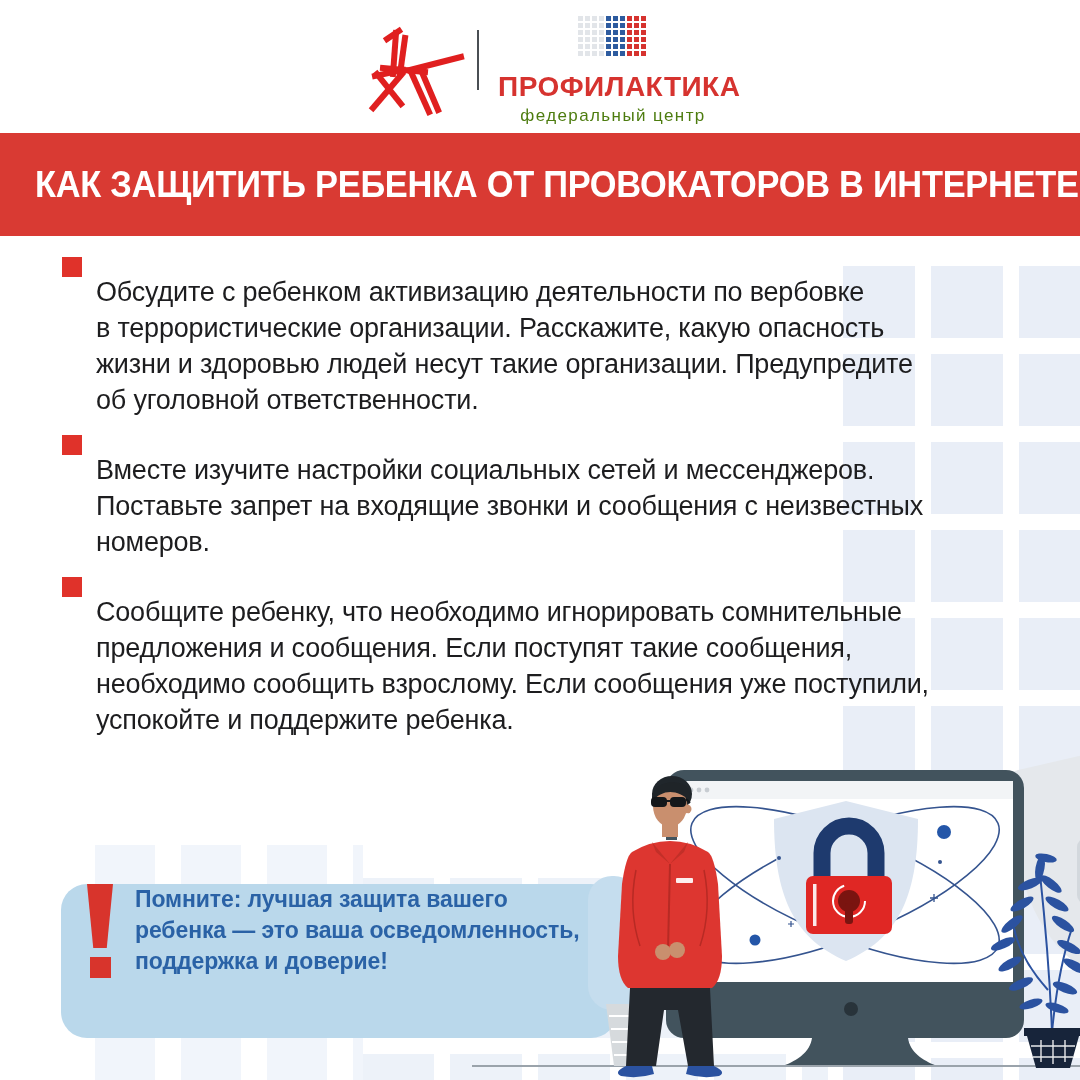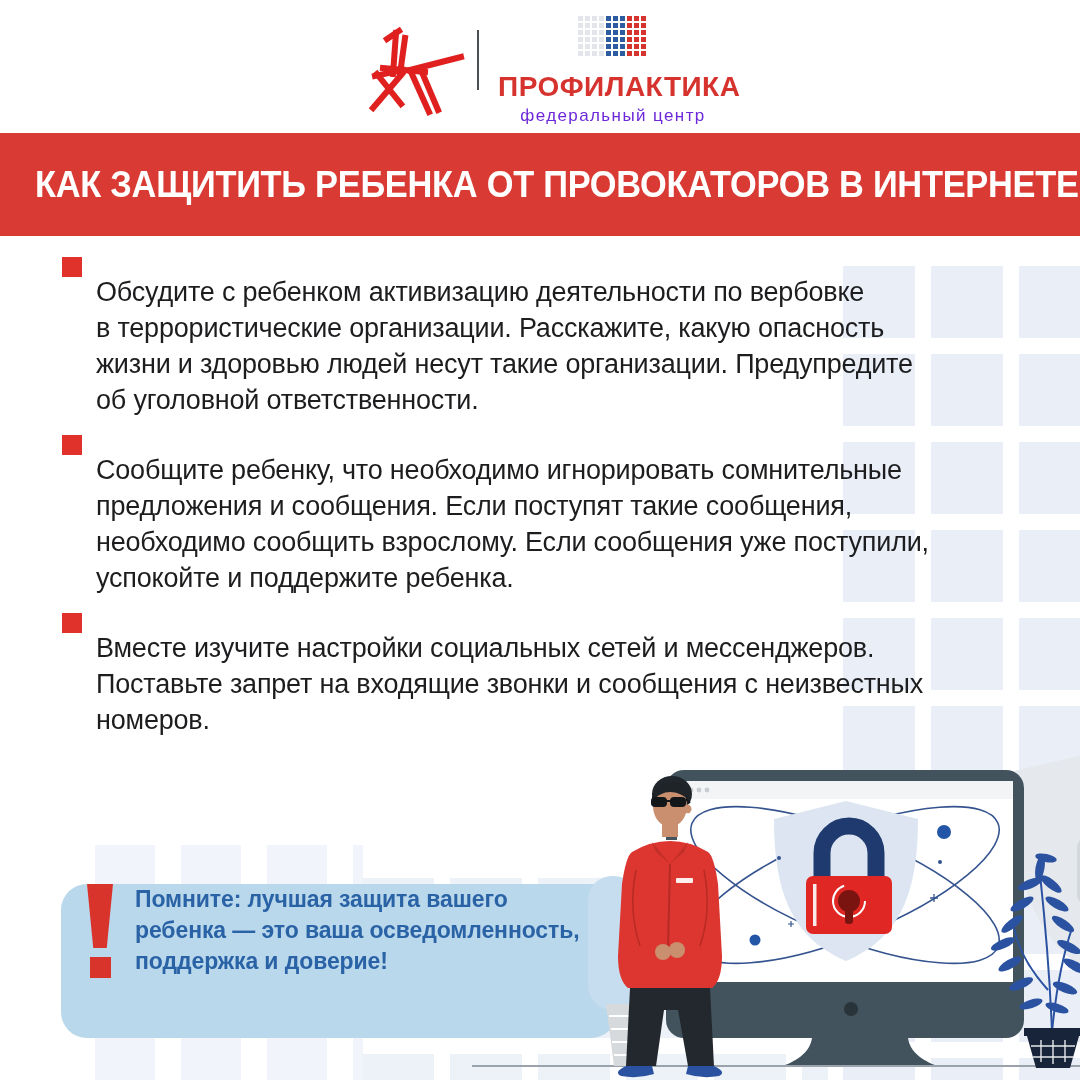--- a/index.html
+++ b/index.html
@@ -33,21 +33,21 @@
     width:70px;height:42px;margin:0 auto 6px auto;
     background-image:
       repeating-linear-gradient(to right,transparent 0 5px,#ffffff 5px 7px),
       repeating-linear-gradient(to bottom,transparent 0 5px,#ffffff 5px 7px),
       linear-gradient(to right,#e2e5e9 0 28px,#2d5b9f 28px 49px,#d6332f 49px 70px);
   }
   .brand-name{
     font-size:28px;font-weight:bold;color:#d6332f;letter-spacing:.5px;white-space:nowrap;margin-top:13px;
   }
   .brand-sub{
-    font-size:17px;color:#6d28d9;letter-spacing:1.4px;margin-top:3px;white-space:nowrap;
+    font-size:17px;color:#4d7c0f;letter-spacing:1.4px;margin-top:3px;white-space:nowrap;
   }
 
   
   .banner{
     left:0;top:133px;width:1080px;height:103px;background:#d93a33;
     display:flex;align-items:center;
   }
   .banner-title{
     color:#ffffff;font-size:37px;font-weight:bold;letter-spacing:-.3px;
     white-space:nowrap;margin-left:35px;
@@ -119,30 +119,30 @@
 <div class="abs tips">
   <div class="tip">
     <div class="tip-bullet"></div>
     <div class="tip-text">Обсудите с ребенком активизацию деятельности по вербовке
 в террористические организации. Расскажите, какую опасность
 жизни и здоровью людей несут такие организации. Предупредите
 об уголовной ответственности.</div>
   </div>
   <div class="tip">
     <div class="tip-bullet"></div>
+    <div class="tip-text">Вместе изучите настройки социальных сетей и мессенджеров.
+Поставьте запрет на входящие звонки и сообщения с неизвестных
+номеров.</div>
+  </div>
+  <div class="tip">
+    <div class="tip-bullet"></div>
     <div class="tip-text">Сообщите ребенку, что необходимо игнорировать сомнительные
 предложения и сообщения. Если поступят такие сообщения,
 необходимо сообщить взрослому. Если сообщения уже поступили,
 успокойте и поддержите ребенка.</div>
-  </div>
-  <div class="tip">
-    <div class="tip-bullet"></div>
-    <div class="tip-text">Вместе изучите настройки социальных сетей и мессенджеров.
-Поставьте запрет на входящие звонки и сообщения с неизвестных
-номеров.</div>
   </div>
 </div>
 
 <div class="abs callout">
   <div class="exclaim">
     <div class="exclaim-bar"></div>
     <div class="exclaim-dot"></div>
   </div>
   <div class="callout-text">Помните: лучшая защита вашего
 ребенка — это ваша осведомленность,

